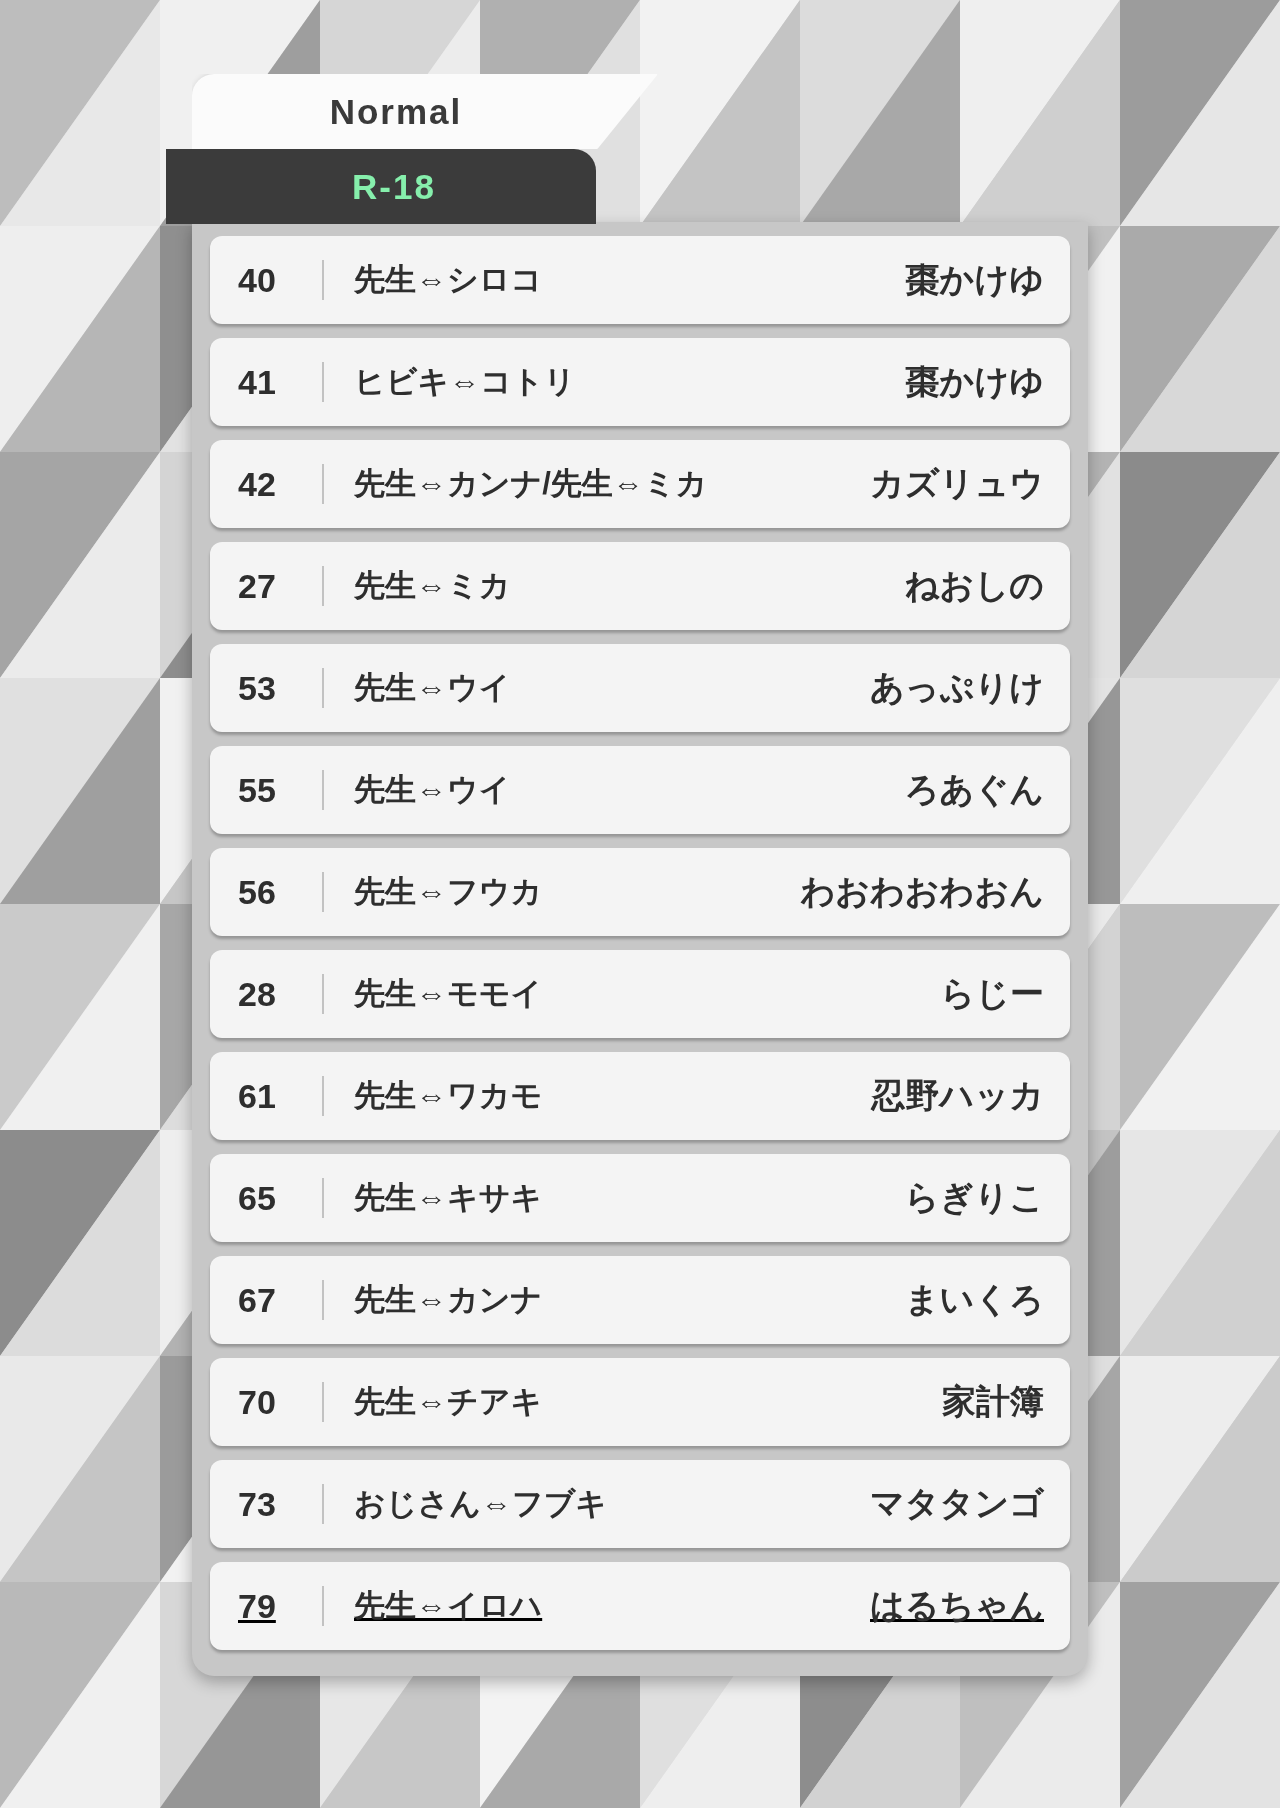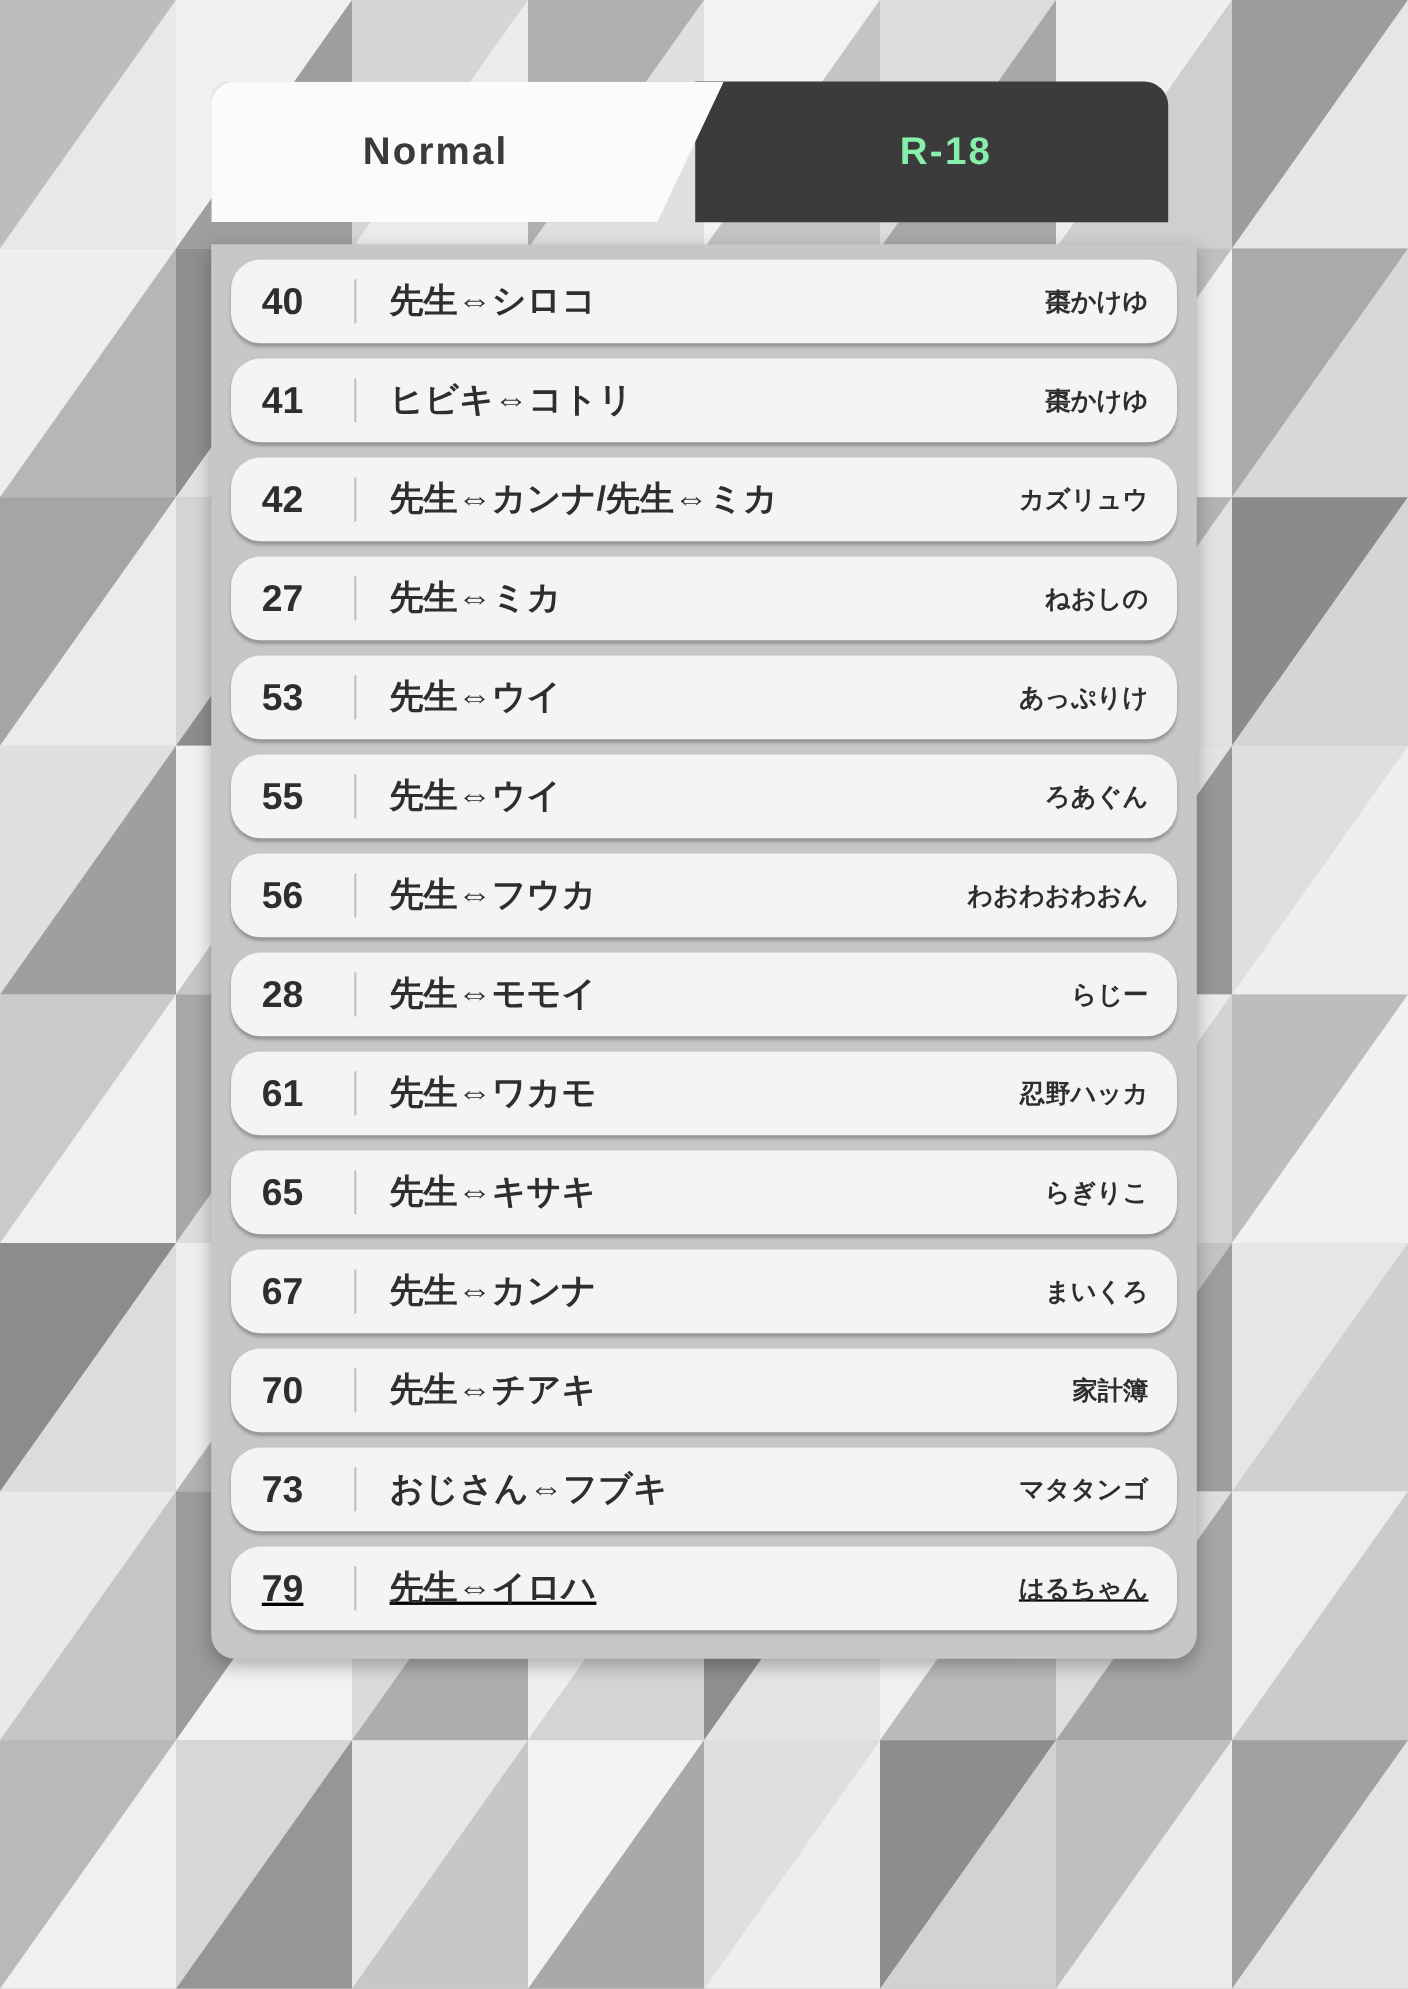--- a/index.html
+++ b/index.html
@@ -32,20 +32,21 @@
     top: 74px;
     width: 896px;
     z-index: 2;
   }
 
   .tabs {
     display: flex;
     width: 896px;
     height: 150px;
     position: relative;
+    flex-direction: column;
   }
 
   .tab {
     height: 128px;
     display: flex;
     align-items: center;
     justify-content: center;
     font-size: 35px;
     font-weight: bold;
     letter-spacing: 2px;
@@ -79,23 +80,23 @@
     background: #c7c7c7;
     border-radius: 0 0 22px 22px;
     padding: 14px 18px 26px 18px;
     box-shadow: 0 6px 16px rgba(0,0,0,0.28);
     margin-top: -2px;
   }
 
   .row {
     display: flex;
     align-items: center;
-    height: 76px;
+    height: 88px;
     background: #f4f4f4;
-    border-radius: 27px;
+    border-radius: 12px;
     margin-bottom: 14px;
     box-shadow: 0 3px 3px rgba(0,0,0,0.25);
     padding: 0 26px 0 28px;
   }
   .row:last-child { margin-bottom: 0; text-decoration: underline; }
 
   .row-num {
     font-size: 34px;
     font-weight: bold;
     color: #2e2e2e;
@@ -114,21 +115,21 @@
   .row-title {
     font-size: 31px;
     font-weight: bold;
     color: #2e2e2e;
     flex: 1 1 auto;
     white-space: nowrap;
     overflow: hidden;
   }
 
   .row-author {
-    font-size: 23px;
+    font-size: 34px;
     font-weight: bold;
     color: #2e2e2e;
     text-align: right;
     flex: 0 0 auto;
     white-space: nowrap;
     padding-left: 14px;
   }
 </style>
 </head>
 <body>

